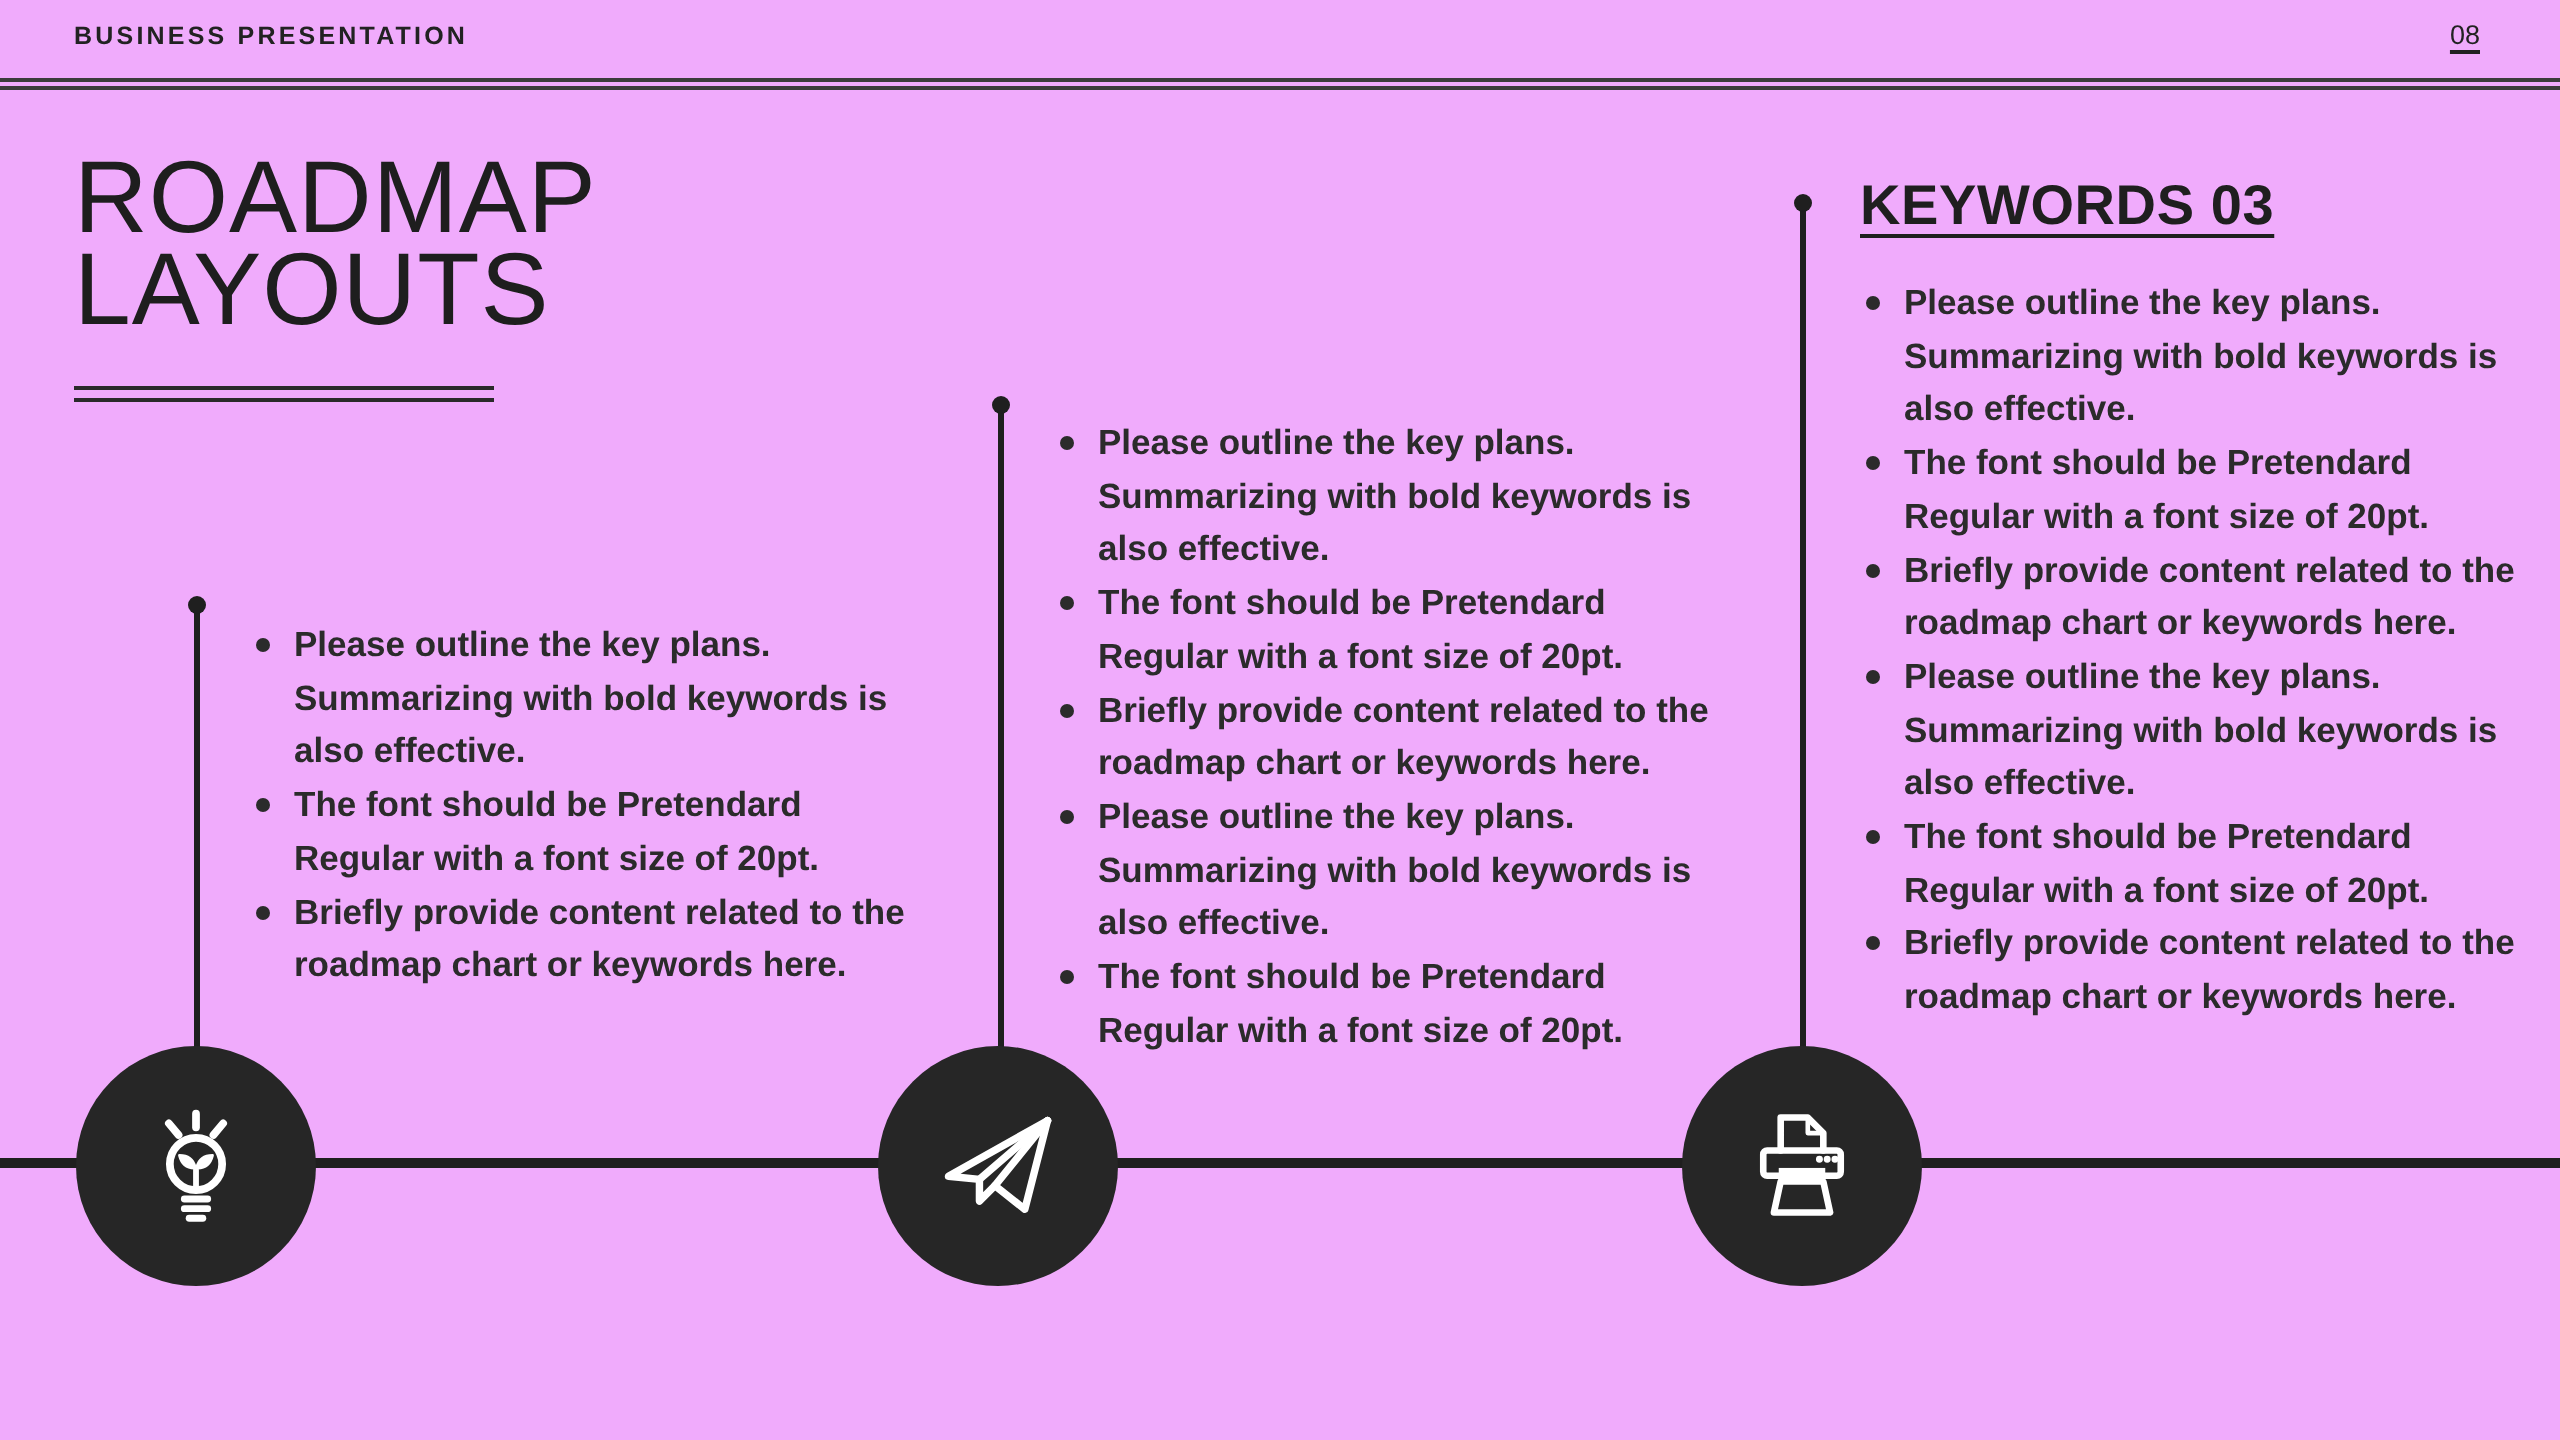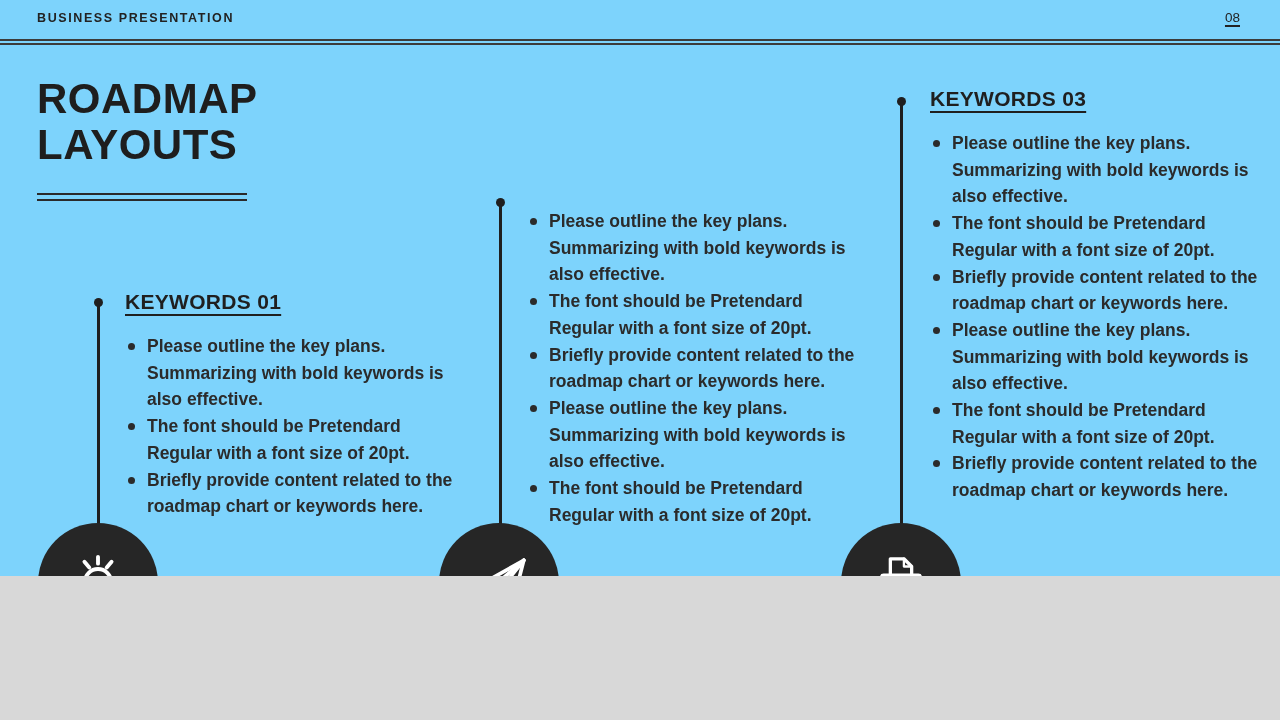--- a/index.html
+++ b/index.html
@@ -1,19 +1,19 @@
 <!DOCTYPE html>
 <html><head>
 <meta charset="utf-8">
 <style>
   html,body{margin:0;padding:0;background:#d8d8d8;}
   .slide{
     position:relative;
-    width:1280px;height:576px;
-    background:#7dd3fc;
+    width:1280px;height:720px;
+    background:#f0abfc;
     font-family:"Liberation Sans","DejaVu Sans",sans-serif;
     color:#242424;
     overflow:hidden;
     margin:0 auto;
   }
   
   .eyebrow{
     position:absolute;left:37px;top:11px;
     font-size:12.5px;font-weight:700;letter-spacing:1.6px;color:#222;
   }
@@ -23,21 +23,21 @@
     text-decoration:underline;text-decoration-thickness:1.5px;text-underline-offset:3px;
   }
   .top-rule{
     position:absolute;left:0;right:0;top:39px;height:6px;
     border-top:2px solid #3b3b3b;border-bottom:2px solid #3b3b3b;
     box-sizing:border-box;
   }
   
   .title{
     position:absolute;left:37px;top:76px;
-    font-size:42px;line-height:46px;font-weight:700;
+    font-size:51px;line-height:46px;font-weight:400;
     letter-spacing:0.5px;color:#1e1e1e;
   }
   .title-rule{
     position:absolute;left:37px;top:193px;width:210px;height:8px;
     border-top:2px solid #2a2a2a;border-bottom:2px solid #2a2a2a;
     box-sizing:border-box;
   }
   
   .timeline{
     position:absolute;left:0;right:0;top:579px;height:5px;
@@ -47,21 +47,21 @@
   .vdot{position:absolute;width:9px;height:9px;border-radius:50%;background:#1f1f1f;z-index:1;}
   .node{
     position:absolute;width:120px;height:120px;border-radius:50%;
     background:#262626;z-index:2;
     display:flex;align-items:center;justify-content:center;
   }
   .node svg{display:block;}
   
   .milestone{position:absolute;width:334px;}
   .milestone h2{
-    margin:0;font-size:21px;font-weight:700;letter-spacing:0.3px;color:#1f1f1f;
+    margin:0;font-size:28px;font-weight:700;letter-spacing:0.3px;color:#1f1f1f;
     text-decoration:underline;text-decoration-thickness:2px;text-underline-offset:5px;
   }
   .milestone ul{
     margin:19px 0 0 0;padding:0;list-style:none;
     font-size:17.5px;line-height:26.7px;color:#2b2b2b;font-weight:bold;
   }
   .milestone li{position:relative;padding-left:22px;}
   .milestone li::before{
     content:"";position:absolute;left:3px;top:10px;
     width:7px;height:7px;border-radius:50%;background:#2b2b2b;
@@ -85,21 +85,20 @@
   <div class="timeline"></div>
 
   <div class="vline" style="left:96.5px;top:303px;height:280px;"></div>
   <div class="vdot" style="left:93.5px;top:298px;"></div>
   <div class="vline" style="left:498.5px;top:203px;height:380px;"></div>
   <div class="vdot" style="left:495.5px;top:198px;"></div>
   <div class="vline" style="left:899.5px;top:102px;height:481px;"></div>
   <div class="vdot" style="left:896.5px;top:97px;"></div>
 
   <div class="milestone" style="left:125px;top:290px;">
-    <h2>KEYWORDS 01</h2>
     <ul>
         <li>Please outline the key plans. Summarizing with bold keywords is also effective.</li>
         <li>The font should be Pretendard Regular with a font size of 20pt.</li>
         <li>Briefly provide content related to the roadmap chart or keywords here.</li>
       </ul>
   </div>
 
   <div class="milestone" style="left:527px;top:189px;">
     <ul>
         <li>Please outline the key plans. Summarizing with bold keywords is also effective.</li>

